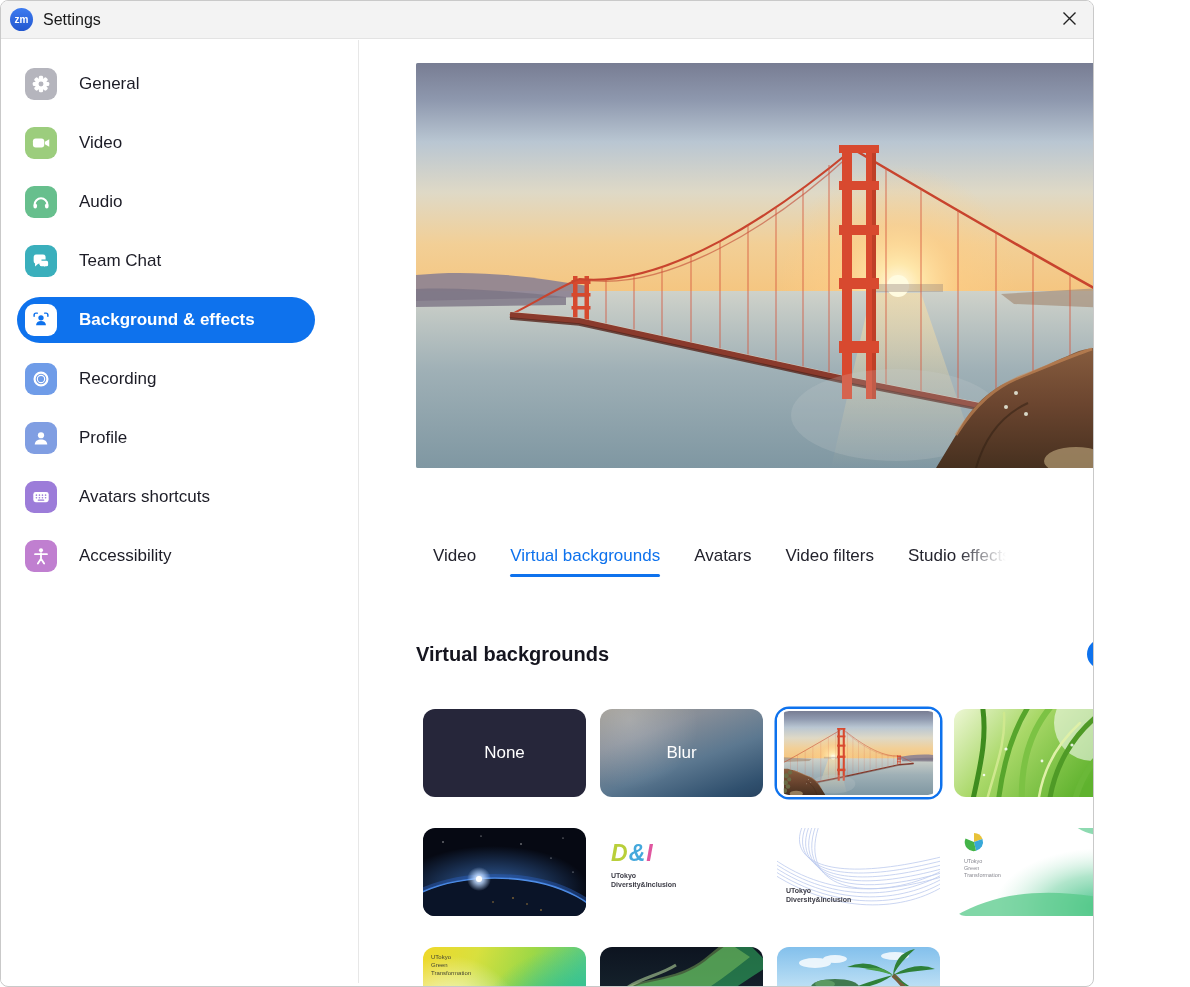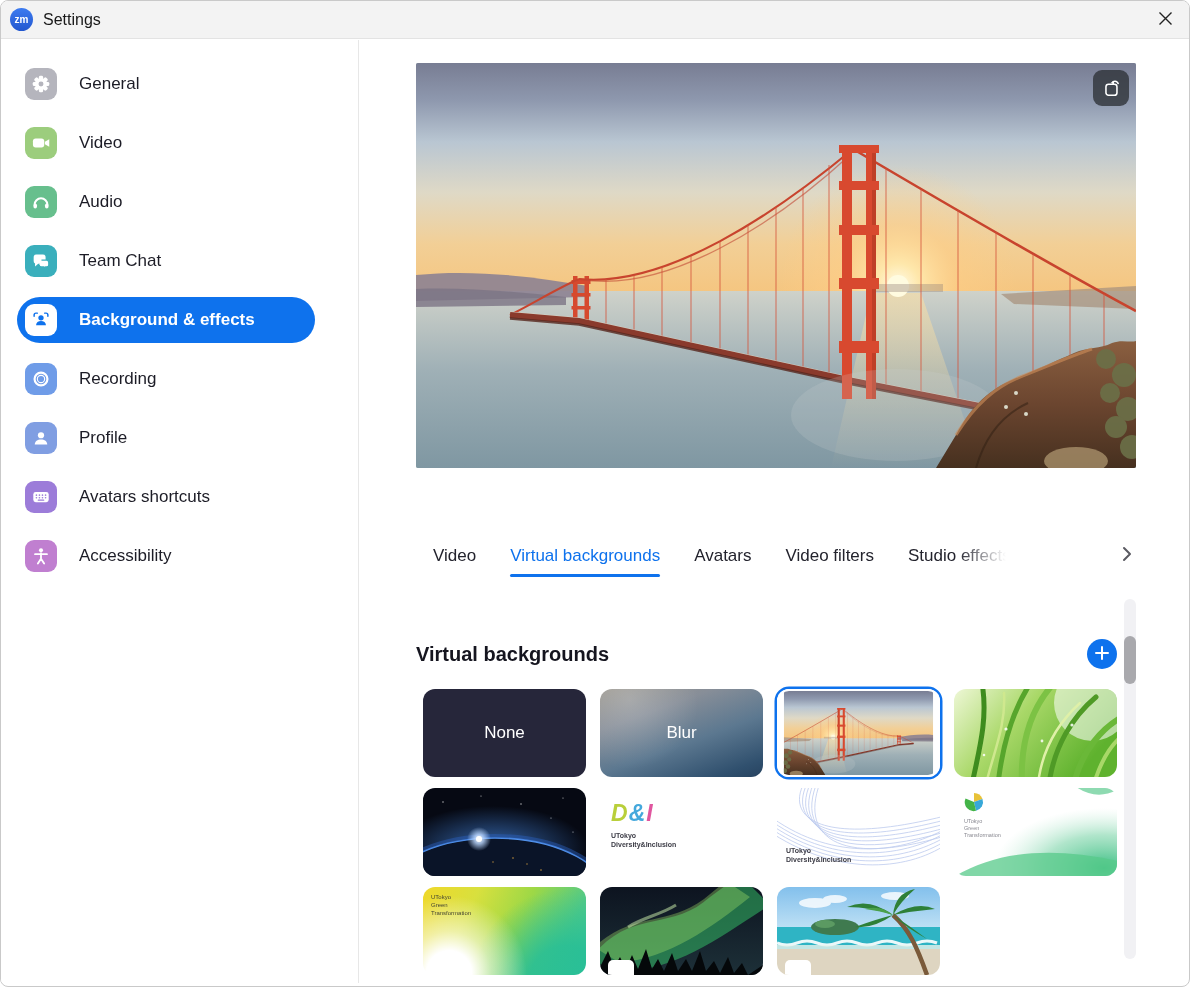--- a/index.html
+++ b/index.html
@@ -1,18 +1,18 @@
 <!DOCTYPE html>
 <html><head>
 <meta charset="utf-8">
 <style>
   * { margin:0; padding:0; box-sizing:border-box; }
   html,body { background:#ffffff; font-family:"Liberation Sans","DejaVu Sans",sans-serif; }
   .window {
-    position:relative; width:1190px; height:987px; background:#fff;
+    position:relative; width:1094px; height:987px; background:#fff;
     border:1px solid #c9c9c9; border-radius:8px; overflow:hidden;
   }
   
   .titlebar {
     position:absolute; left:0; top:0; width:100%; height:38px;
     background:#f3f3f3; border-bottom:1px solid #e3e3e3;
     display:flex; align-items:center; padding-left:9px;
   }
   .zm-logo {
     width:23px; height:23px; border-radius:50%;
@@ -102,20 +102,21 @@
     display:flex; align-items:center; justify-content:center; padding-bottom:2px;
   }
   
   .grid {
     position:absolute; left:422px; top:688px;
     display:grid; grid-template-columns:repeat(4,163px); column-gap:14px; row-gap:11px;
   }
   .cell {
     position:relative; width:163px; height:88px; border-radius:12px; overflow:hidden;
     cursor:pointer;
+    margin-top:20px;
   }
   .cell svg.fill { position:absolute; inset:0; width:100%; height:100%; }
   .cell.selected {
     border:2px solid #fff; box-shadow:0 0 0 2.5px #0e72ed;
   }
   .cell .center-label {
     position:absolute; inset:0; display:flex; align-items:center; justify-content:center;
     color:#fff; font-size:17px;
   }
   .c-none { background:#26263a; }

